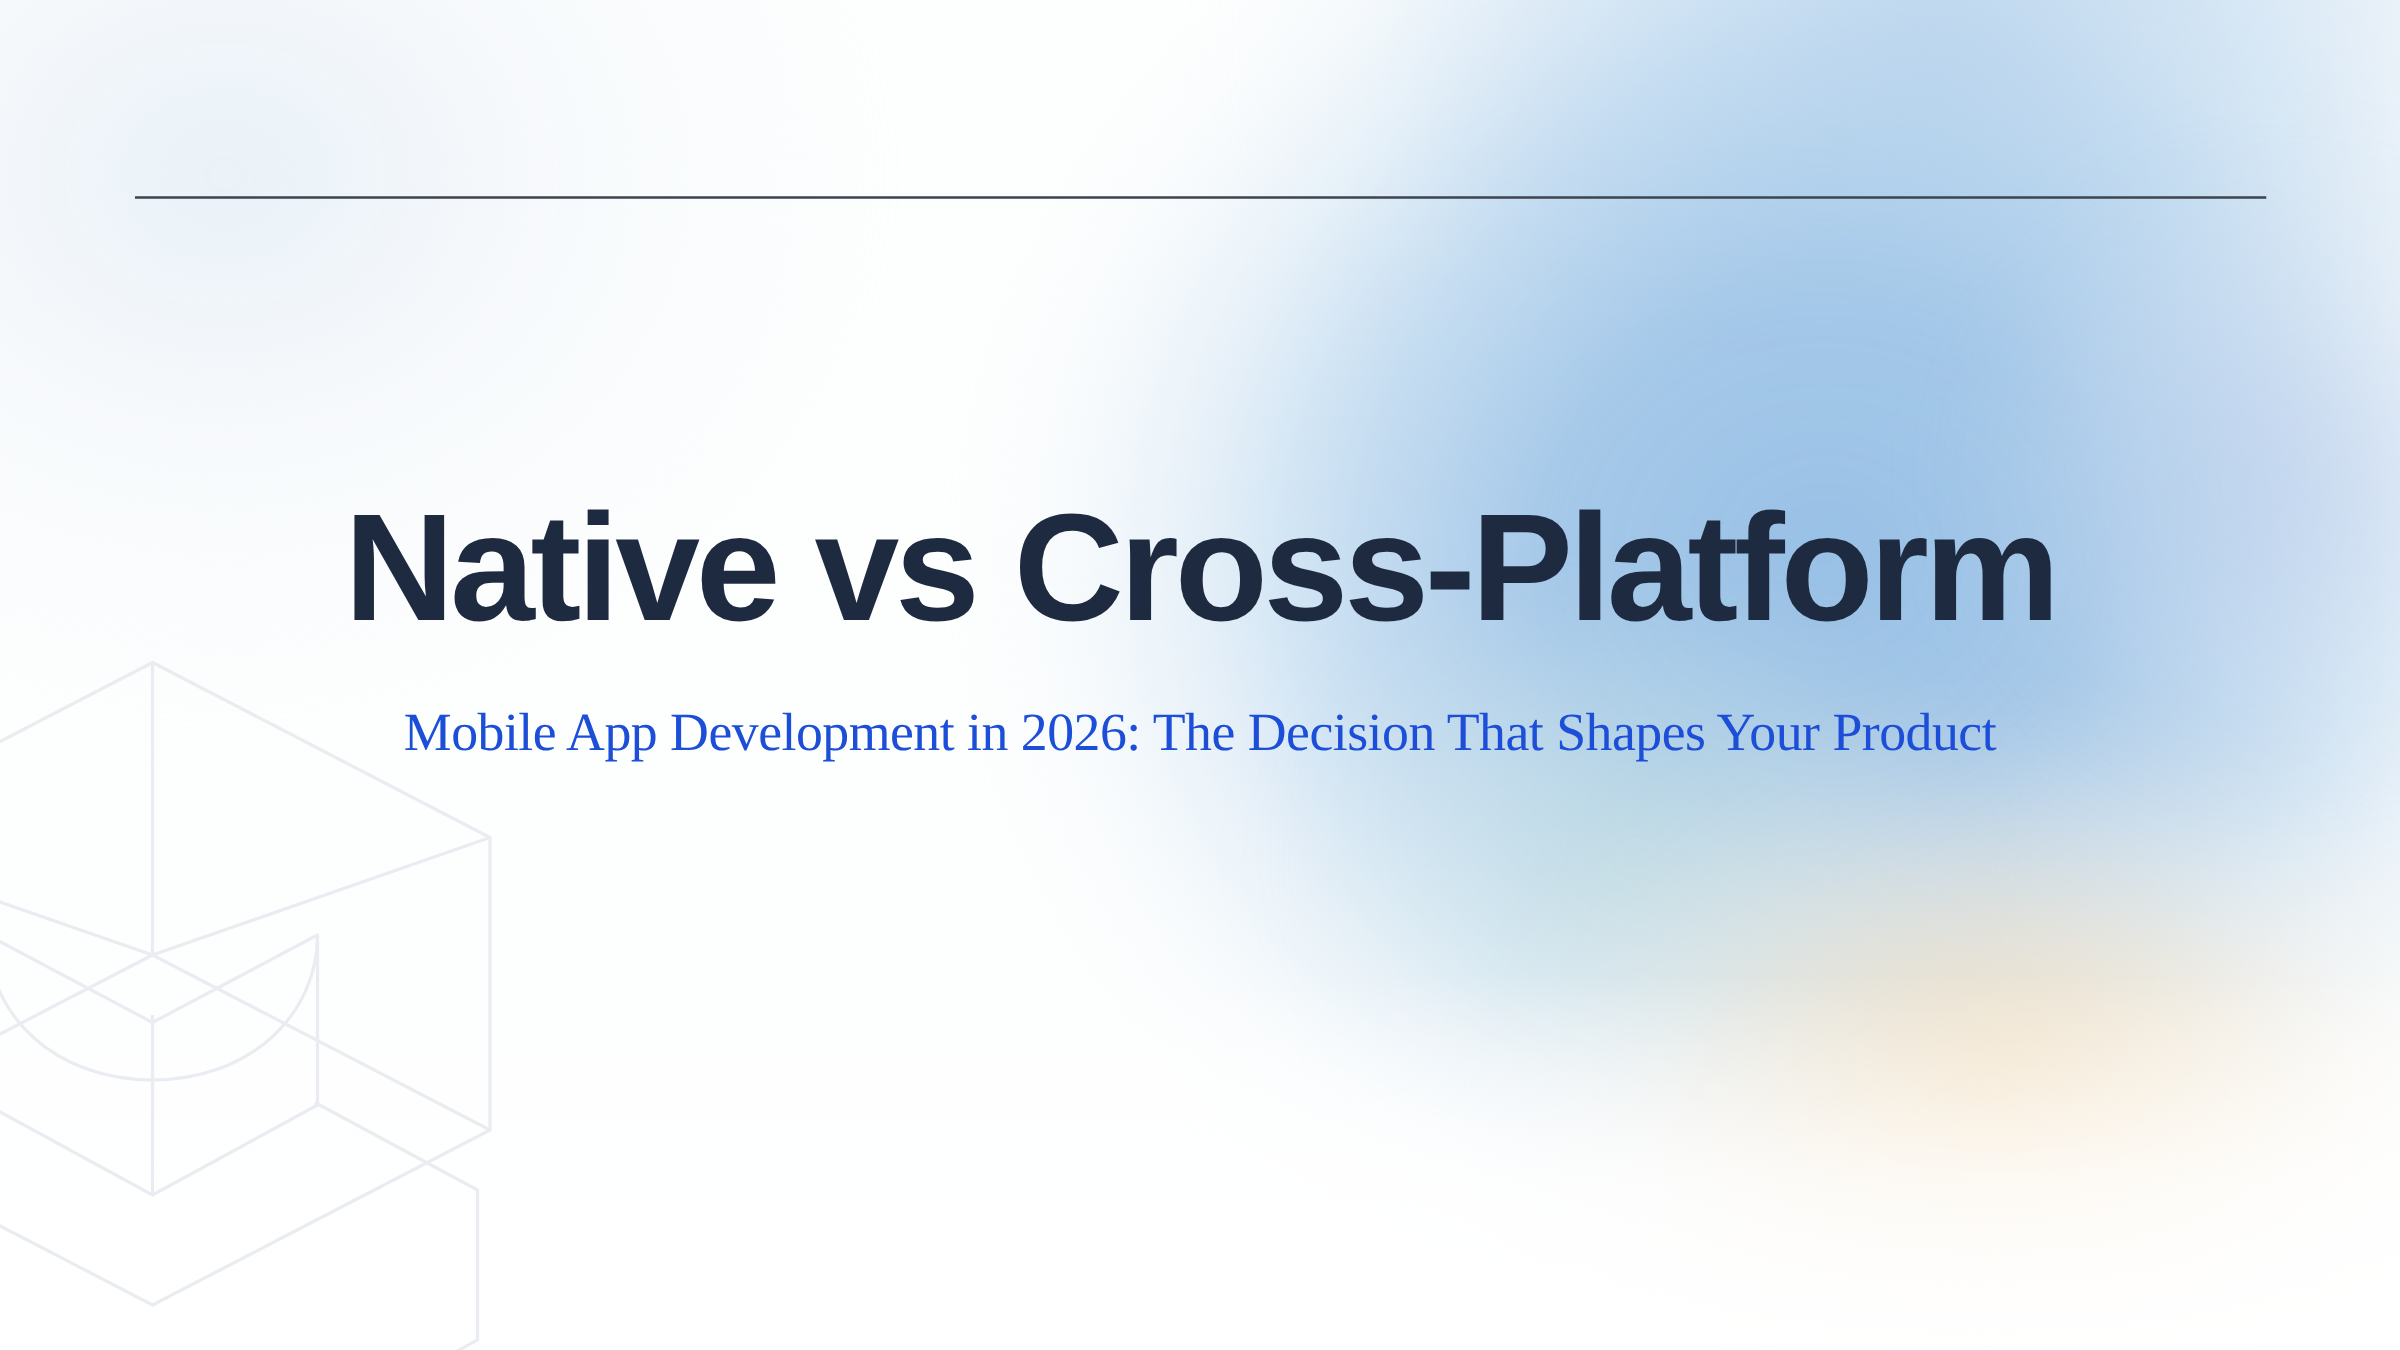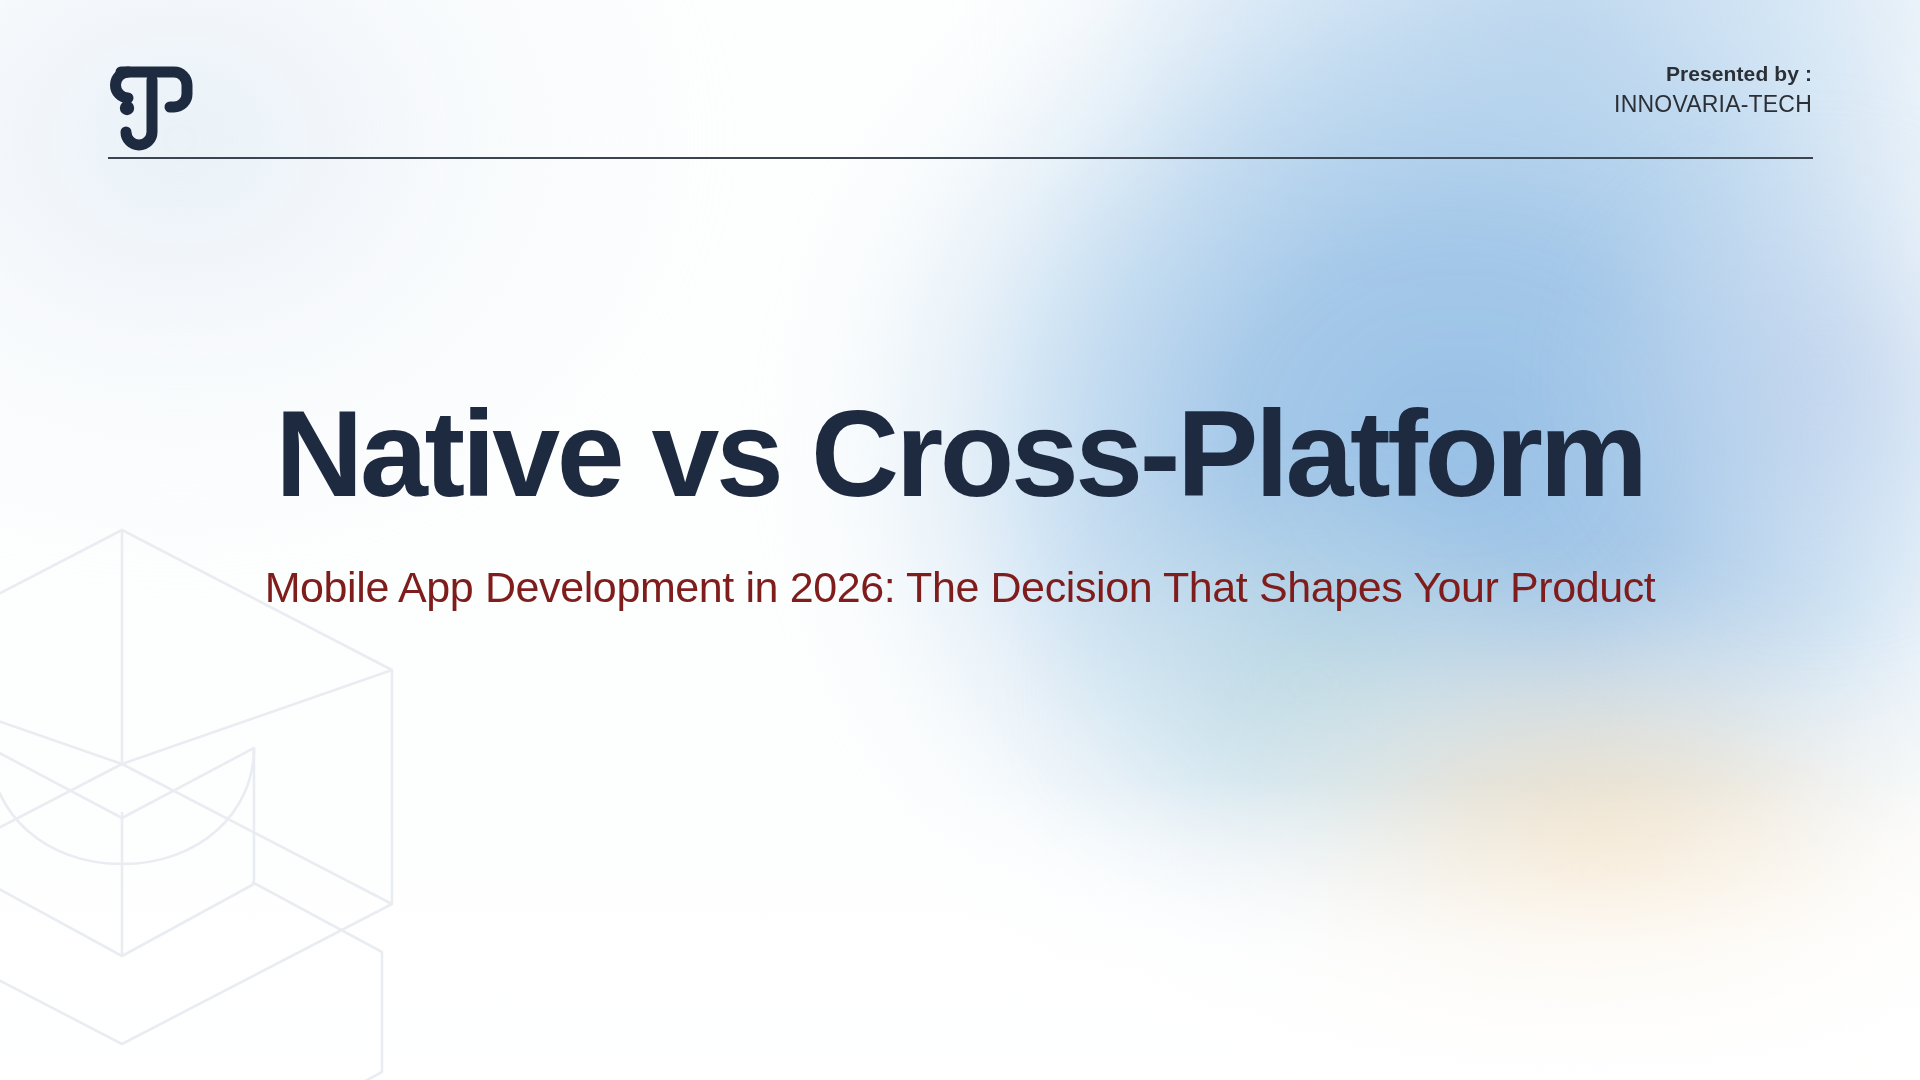--- a/index.html
+++ b/index.html
@@ -205,21 +205,22 @@
     white-space: nowrap;
   }
 
   #slide-subtitle {
     margin: 44px auto 0 auto;
     width: 1440px;
     font-size: 43px;
     font-weight: normal;
     letter-spacing: -0.4px;
     line-height: 1.26;
-    color: #7f1d1d;
+    color: #1d4ed8;
+    font-family: Liberation Serif, serif;
   }
 </style>
 </head>
 <body>
 
 <div id="slide">
 
   <div class="bg-layer">
     <div id="bg-topleft-wash"></div>
     <div id="bg-blue-top"></div>
@@ -237,37 +238,20 @@
       <path d="M170 252 L-100 392"></path>
       <path d="M-100 158 L170 252 L440 158"></path>
       <path d="M38 236 L170 306 L302 236 L302 372 L170 444 L38 372 Z"></path>
       <path d="M38 236 C38 300 92 352 170 352 C248 352 302 300 302 236"></path>
       <path d="M170 300 L170 444"></path>
       <path d="M300 370 L430 440 L430 560 L300 630"></path>
       <path d="M40 370 L-90 440"></path>
     </g>
   </svg>
 
-  <div id="header">
-
-    <svg id="brand-logo" viewBox="0 0 88 92" fill="none" xmlns="http://www.w3.org/2000/svg">
-
-      <path d="M13 8 H66 A13 13 0 0 1 79 21 V30 A13 13 0 0 1 66 43 H62" stroke="#1e2a3f" stroke-width="11" stroke-linecap="round" stroke-linejoin="round"></path>
-      <path d="M13 8 A13 13 0 0 0 0.5 21 A13 13 0 0 0 13 34" stroke="#1e2a3f" stroke-width="11" stroke-linecap="round" stroke-linejoin="round" transform="translate(7,0)"></path>
-
-      <path d="M44 16 V68 A13 13 0 0 1 31 81 A13 13 0 0 1 18 68" stroke="#1e2a3f" stroke-width="11" stroke-linecap="round" stroke-linejoin="round"></path>
-
-      <circle cx="19" cy="44" r="7.2" fill="#1e2a3f"></circle>
-    </svg>
-
-    <div id="presenter-block">
-      <span id="presented-by-label">Presented by :</span>
-      <span id="presenter-name">INNOVARIA-TECH</span>
-    </div>
-  </div>
 
   <div id="header-divider"></div>
 
   <div id="main-content">
     <h1 id="slide-title">Native vs Cross-Platform</h1>
     <p id="slide-subtitle">Mobile App Development in 2026: The Decision That Shapes Your Product</p>
   </div>
 
 </div>
 

